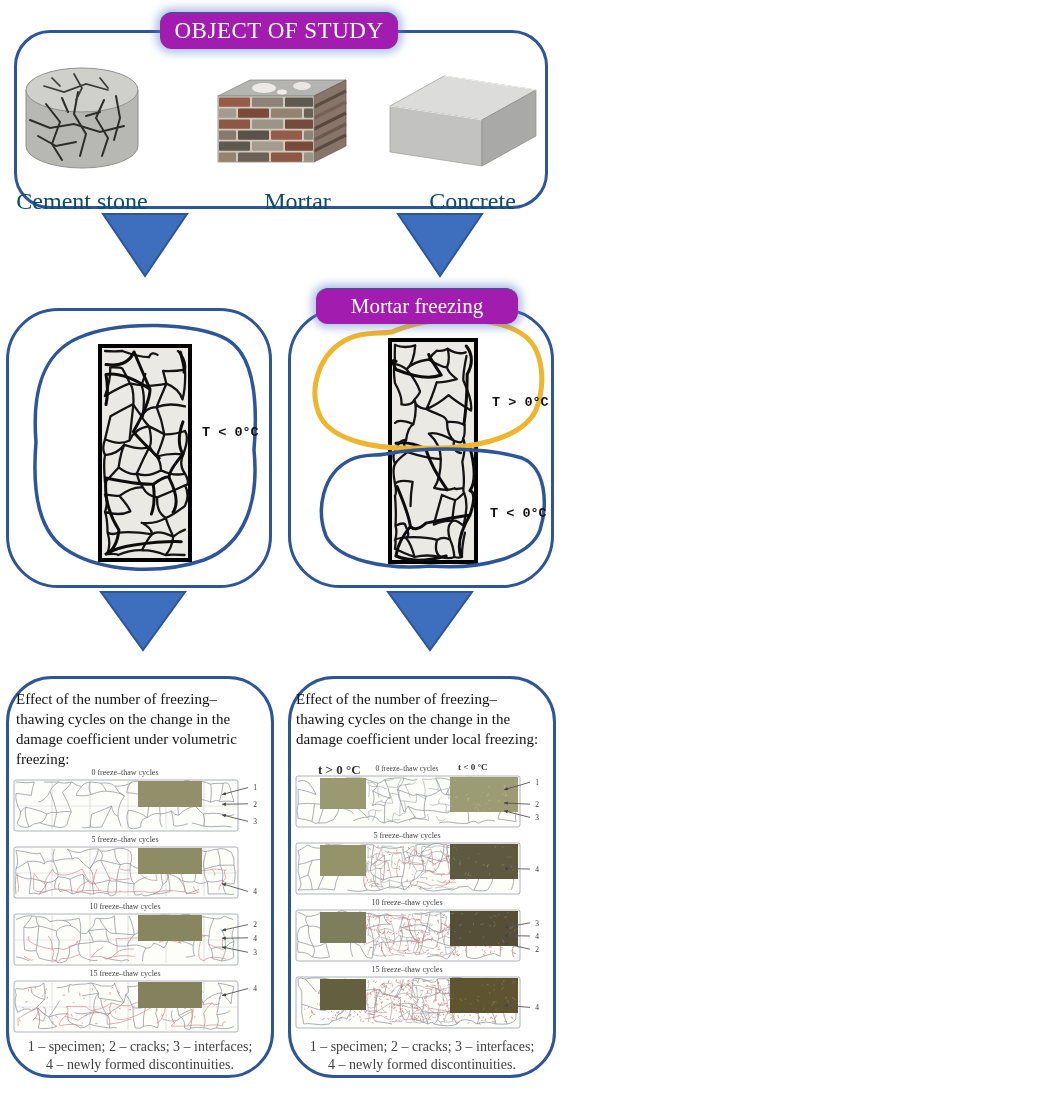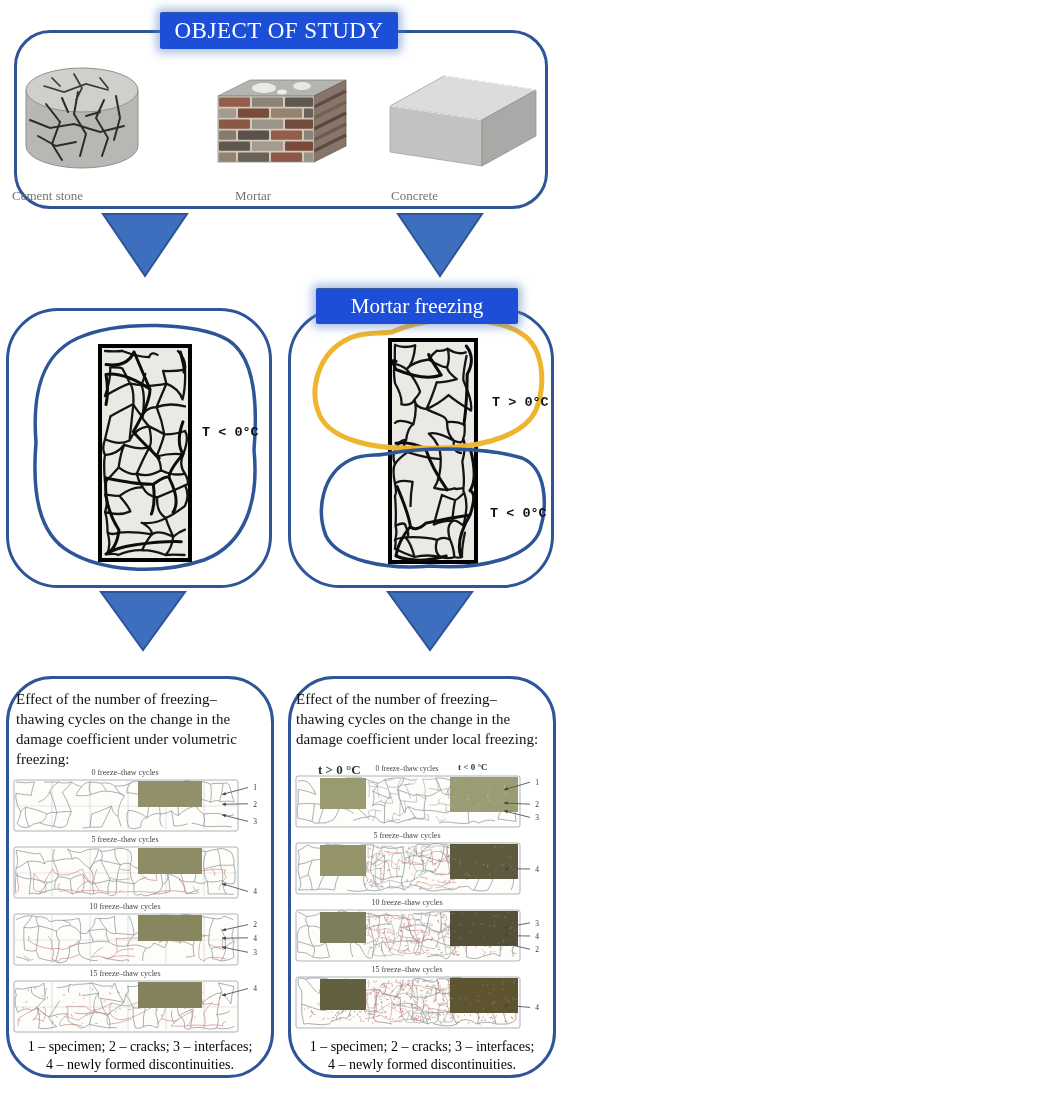--- a/index.html
+++ b/index.html
@@ -1,28 +1,28 @@
 <!DOCTYPE html>
 <html><head>
 <meta charset="utf-8">
 <style>
   html,body{margin:0;padding:0;background:#fff;}
   .stage{position:relative;width:1064px;height:1100px;background:#fff;
          font-family:"Liberation Serif",serif;overflow:hidden;}
   .abs{position:absolute;}
   .box{position:absolute;border:3px solid #2d5597;background:#fff;box-sizing:border-box;}
-  .hdr{position:absolute;background:#1d4ed8;color:#fff;display:flex;align-items:center;
+  .hdr{position:absolute;background:#a21caf;color:#fff;display:flex;align-items:center;
        justify-content:center;box-shadow:0 0 8px 4px rgba(92,132,200,.5);z-index:6;
-       border-radius:2px;border-top:1px solid #33599c;}
+       border-radius:12px;border-top:1px solid #33599c;}
   .hdr-big{font-size:23px;letter-spacing:.5px;}
   .hdr-mid{font-size:21px;}
-  .mat-label{position:absolute;font-size:13px;text-align:left;color:#737373;}
+  .mat-label{position:absolute;font-size:24px;text-align:center;color:#0c4a6e;}
   .temp{position:absolute;font-weight:bold;font-size:13.5px;color:#111;z-index:7;font-family:Liberation Mono, monospace;}
   .btitle{position:absolute;font-size:15px;line-height:1.33;color:#111;}
-  .legend{position:absolute;text-align:center;font-size:14px;line-height:1.3;color:#000000;}
+  .legend{position:absolute;text-align:center;font-size:14px;line-height:1.3;color:#404040;}
   .strips{position:absolute;}
   .srow{margin-bottom:1px;}
   .strip-label{font-size:8px;color:#444;text-align:center;width:226px;height:10px;line-height:10px;}
   .tline{position:relative;height:12px;width:252px;}
   .tline .tl{position:absolute;left:24px;top:0;font-weight:bold;font-size:13px;color:#333;}
   .tline .tc{position:absolute;left:0;width:226px;text-align:center;top:2px;font-size:7.5px;color:#444;}
   .tline .tr{position:absolute;left:164px;top:0;font-weight:bold;font-size:9px;color:#333;}
   svg{display:block;}
 </style>
 </head>
@@ -98,21 +98,21 @@
   <svg class="abs" style="left:378px;top:58px;" width="176" height="122" viewBox="0 0 176 122">
     <polygon points="12,48 66,18 158,32 104,62" fill="#dcdcda" stroke="#9a9a98" stroke-width="0.7"></polygon>
     <polygon points="12,48 104,62 104,108 12,94" fill="#c2c2c0" stroke="#9a9a98" stroke-width="0.7"></polygon>
     <polygon points="104,62 158,32 158,78 104,108" fill="#a9a9a7" stroke="#8a8a88" stroke-width="0.7"></polygon>
     <line x1="66" y1="18" x2="158" y2="32" stroke="#efefed" stroke-width="1.2"></line>
     <line x1="12" y1="48" x2="104" y2="62" stroke="#e6e6e4" stroke-width="1"></line>
   </svg>
 
   <div class="mat-label" style="left:12px;top:188px;width:140px;">Cement stone</div>
   <div class="mat-label" style="left:235px;top:188px;width:125px;">Mortar</div>
-  <div class="mat-label" style="left:391px;top:188px;width:135px;">Concrete</div>
+  <div class="mat-label" style="left:405px;top:188px;width:135px;">Concrete</div>
 
   <svg class="abs" style="left:0;top:212px;" width="560" height="68" viewBox="0 0 560 68">
     <polygon points="103,2 187,2 145,64" fill="#3d6fbe" stroke="#2d5597" stroke-width="2"></polygon>
     <polygon points="398,2 482,2 440,64" fill="#3d6fbe" stroke="#2d5597" stroke-width="2"></polygon>
   </svg>
 
   <div class="box" style="left:6px;top:308px;width:266px;height:280px;border-radius:52px;"></div>
   <svg id="midL" class="abs" style="left:6px;top:308px;" width="266" height="280" viewBox="0 0 266 280">
       <path d="M72 30 C112 12 192 14 222 32 C248 48 252 94 248 142 C253 192 240 236 198 252 C150 268 94 262 64 244 C32 226 26 184 30 134 C26 84 36 46 72 30 Z" fill="none" stroke="#2d5597" stroke-width="3.5" stroke-linejoin="round"></path>
       <rect x="94" y="38" width="90" height="214" fill="#ebe9e3" stroke="#000" stroke-width="4"></rect>

